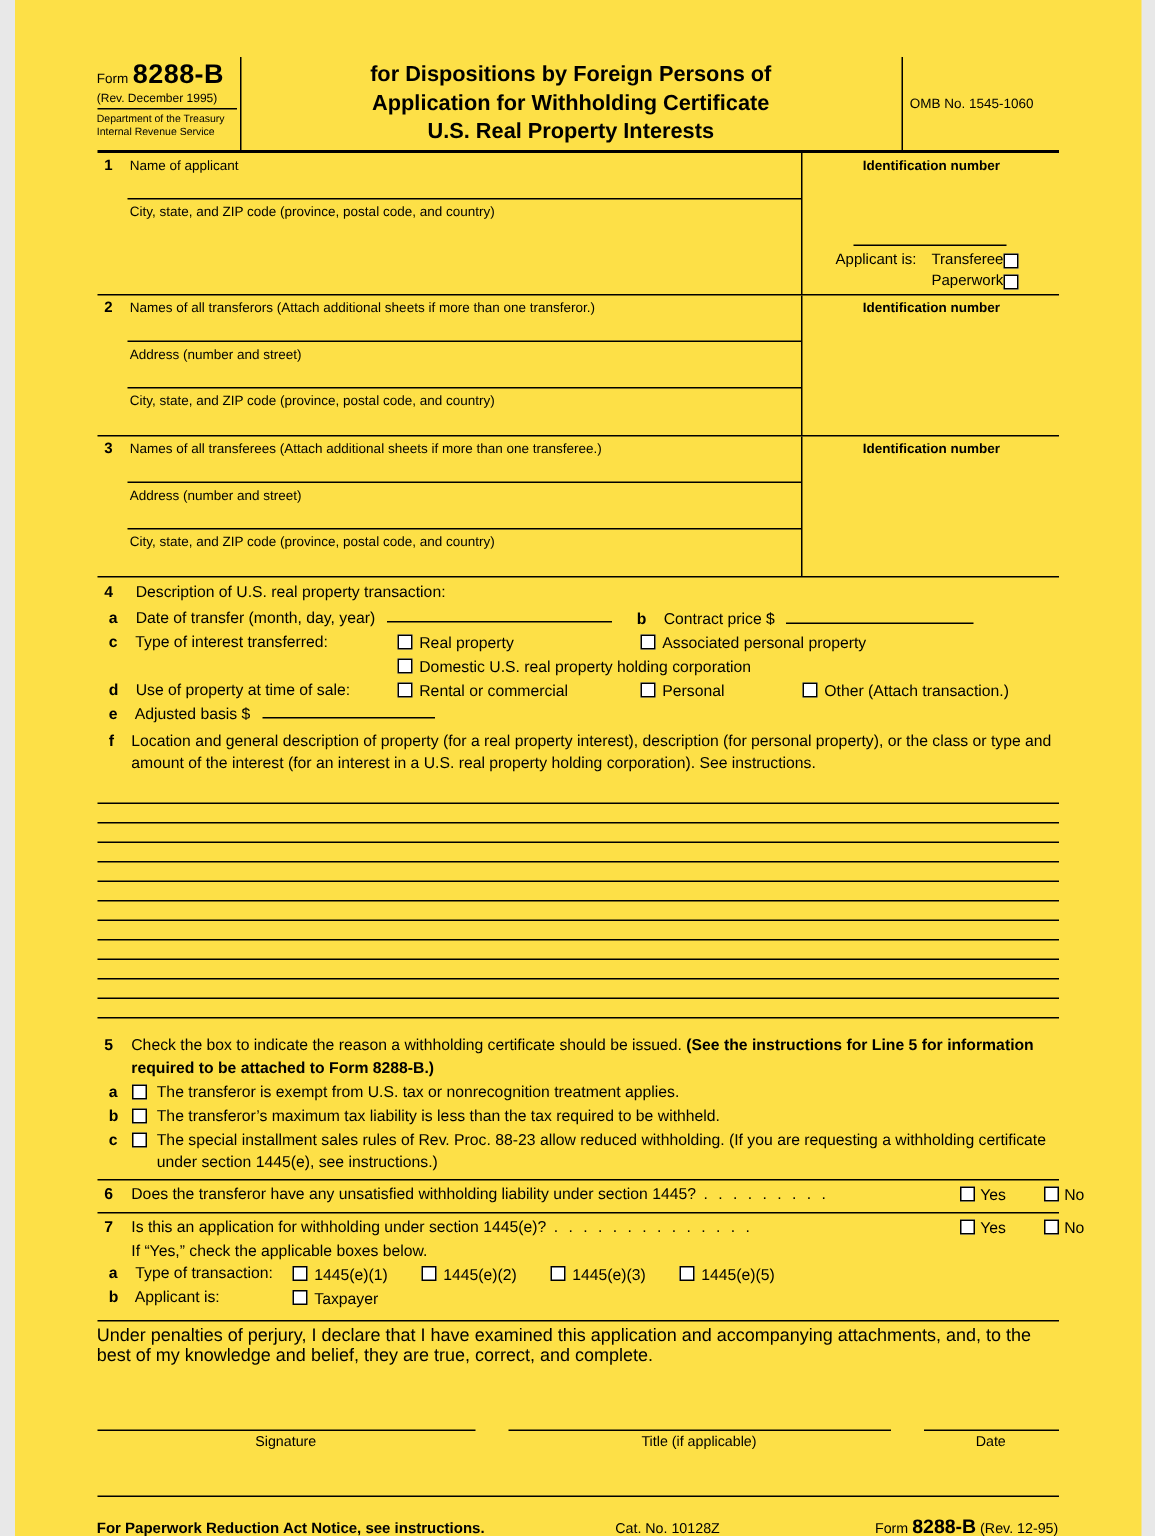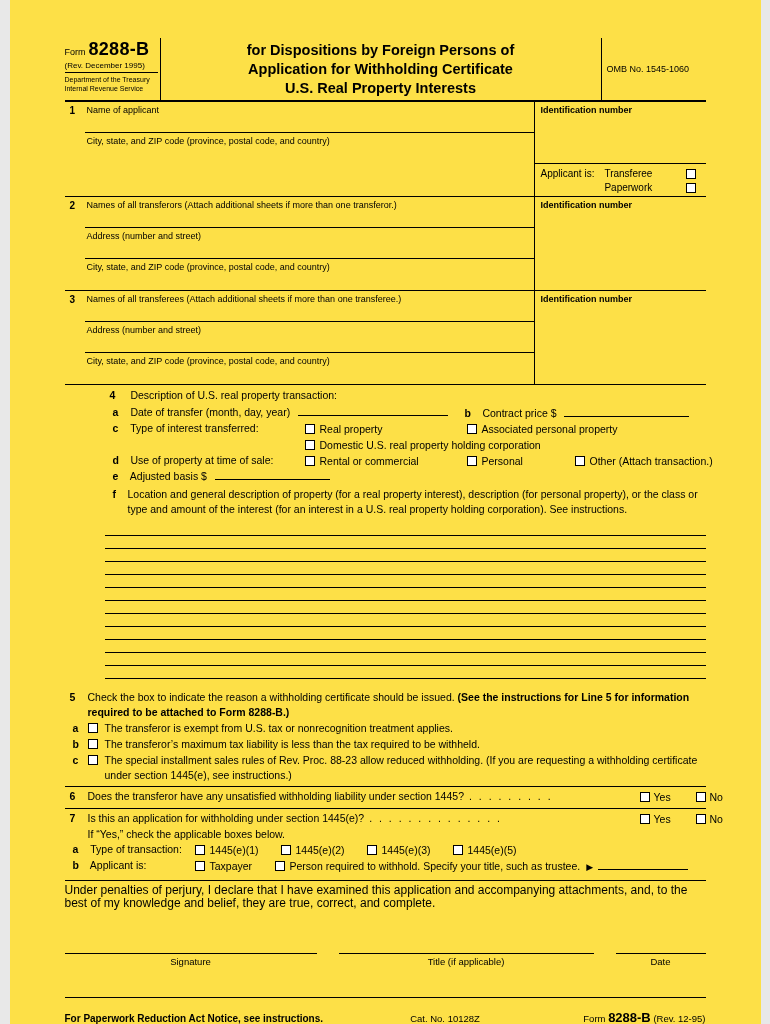--- a/index.html
+++ b/index.html
@@ -18,30 +18,30 @@
   .frev { font-size:8px; padding:1px 0 2px 0; }
   .fagency { border-top:1px solid #000; font-size:7px; padding-top:2px; line-height:1.3; }
   .hdr-center { flex:1; text-align:center; font-size:14.5px; font-weight:bold; line-height:1.32; padding:3px 6px 2px; }
   .hdr-right { width:105px; border-left:1px solid #000; font-size:9px; display:flex; align-items:center; padding-left:5px; }
   
   .sec { display:flex; border-bottom:1px solid #000; }
   .sec-left { flex:1; display:flex; flex-direction:column; }
   .srow { position:relative; height:31px; font-size:9px; padding:3px 4px 0 22px; }
   .srow.mid::after { content:""; position:absolute; left:20px; right:0; bottom:0; border-bottom:1px solid #000; }
   .num { position:absolute; left:5px; top:3px; font-size:10px; font-weight:bold; }
-  .sec-right { width:172px; border-left:1px solid #000; display:flex; flex-direction:column; font-size:9px; }
+  .sec-right { width:172px; border-left:1px solid #000; display:flex; flex-direction:column; font-size:9px;align-items:center; }
   .id-cell { padding:3px 4px 0 6px; font-weight:bold; }
   .id-cell.half { height:62px; border-bottom:1px solid #000; }
   .sec-right.full .id-cell { flex:1; }
   .app-cell { flex:1; display:flex; padding:4px 10px 0 6px; font-size:10px; gap:10px; }
   .app-col { flex:1; }
   .app-opt { display:flex; justify-content:space-between; align-items:center; margin-bottom:3px; }
   .cb { display:inline-block; width:10px; height:10px; border:1px solid #000; vertical-align:-1px; background:#fff; flex:0 0 auto; }
   
-  .l4block { margin-top:4px;margin-left:40px; }
+  .l4block { margin-top:4px; }
   .l4row { position:relative; height:16px; font-size:10.5px; padding-left:8px; white-space:nowrap; }
   .l4row.head { padding-left:5px; height:17px; }
   .ltr { display:inline-block; width:15px; font-weight:bold; }
   .head .ltr { width:18px; }
   .opt { position:absolute; top:1px; }
   .opt .cb { margin-right:5px; }
   .fill { display:inline-block; height:9px; border-bottom:1px solid #000; margin-left:5px; }
   .w150 { width:150px; } .w125 { width:125px; } .w115 { width:115px; } .w90 { width:90px; }
   .l4f { position:relative; font-size:10.5px; padding-left:23px; line-height:15px; margin-top:1px; }
   .l4f .fltr { position:absolute; left:8px; font-weight:bold; }
@@ -294,23 +294,20 @@
     <span class="opt" style="left:388px">
       <span class="cb"></span><span>1445(e)(5)</span>
     </span>
   </div>
   <div class="l4row">
     <b class="ltr">b</b>
     <span>Applicant is:</span>
     <span class="opt" style="left:130px">
       <span class="cb"></span><span>Taxpayer</span>
     </span>
-    <span class="opt" style="left:210px">
-      <span class="cb"></span><span>Person required to withhold. Specify your title, such as trustee.</span><span class="arrow">▶</span><span class="fill w90"></span>
-    </span>
   </div>
 
   <div class="perjury">Under penalties of perjury, I declare that I have examined this application and accompanying attachments, and, to the best of my knowledge and belief, they are true, correct, and complete.</div>
 
   <div class="sigrow">
     <div class="sigcell sig1">
       <span>Signature</span>
     </div>
     <div class="sigcell sig2">
       <span>Title (if applicable)</span>

